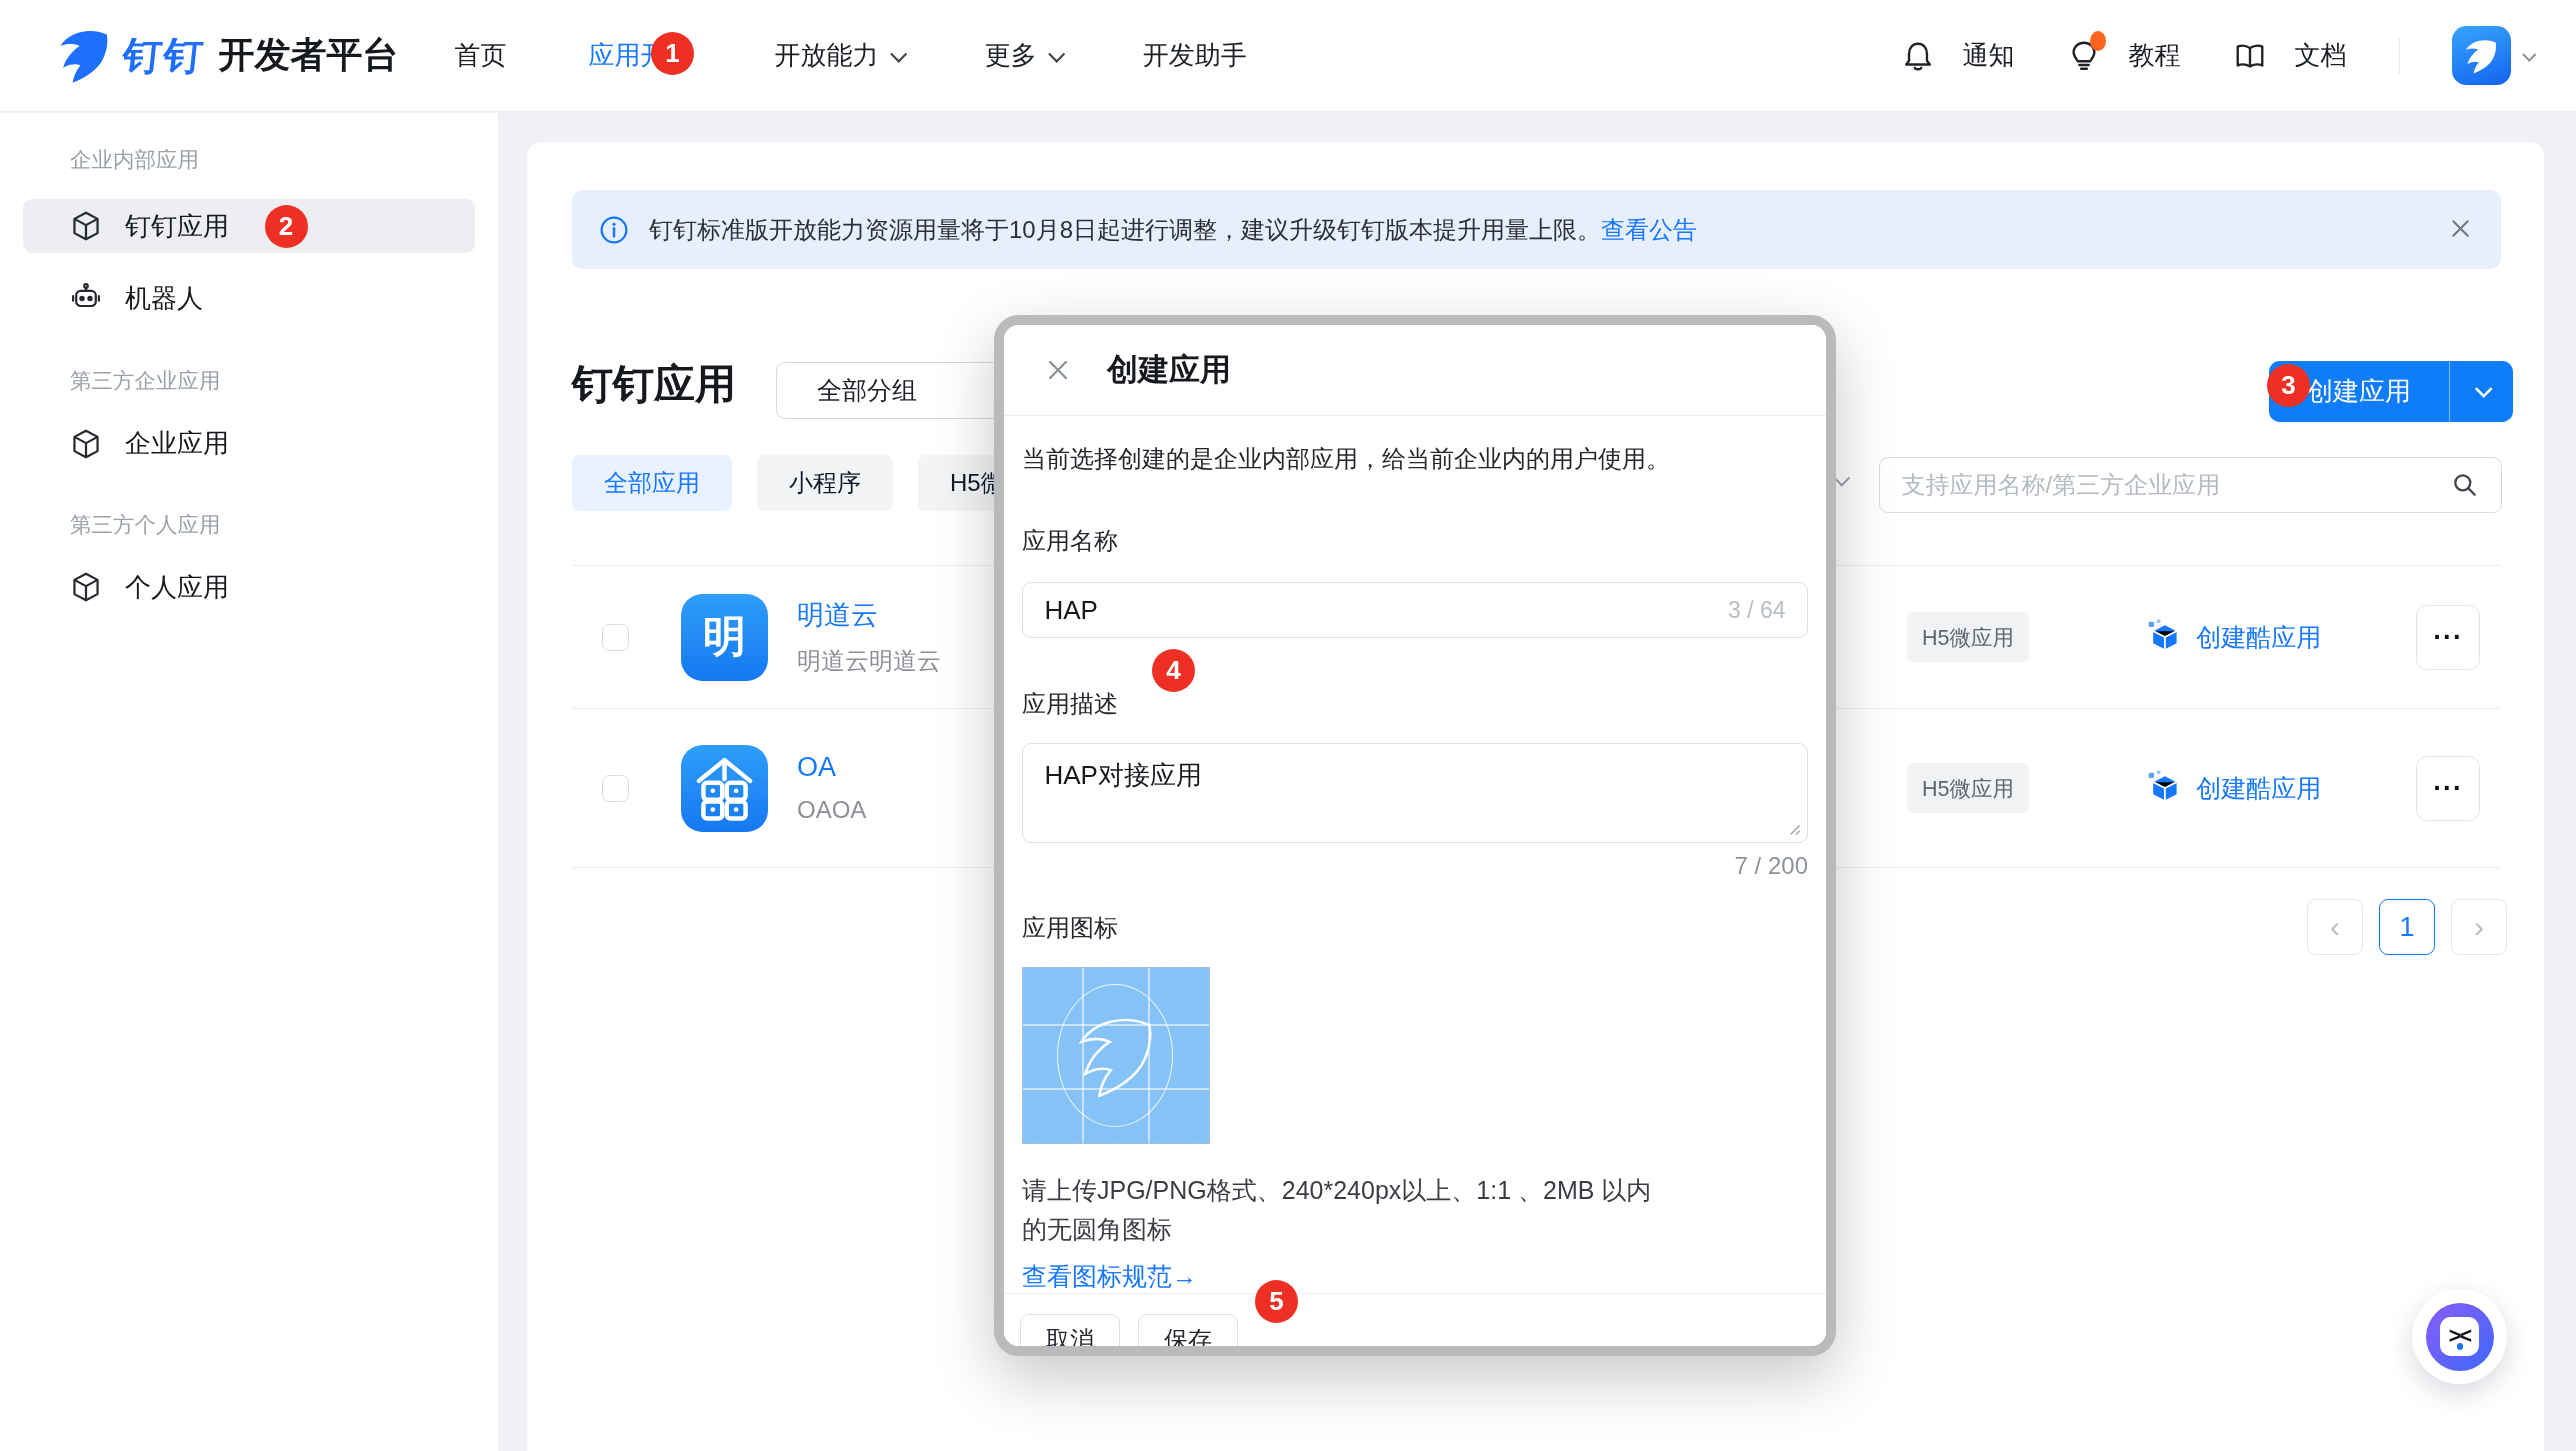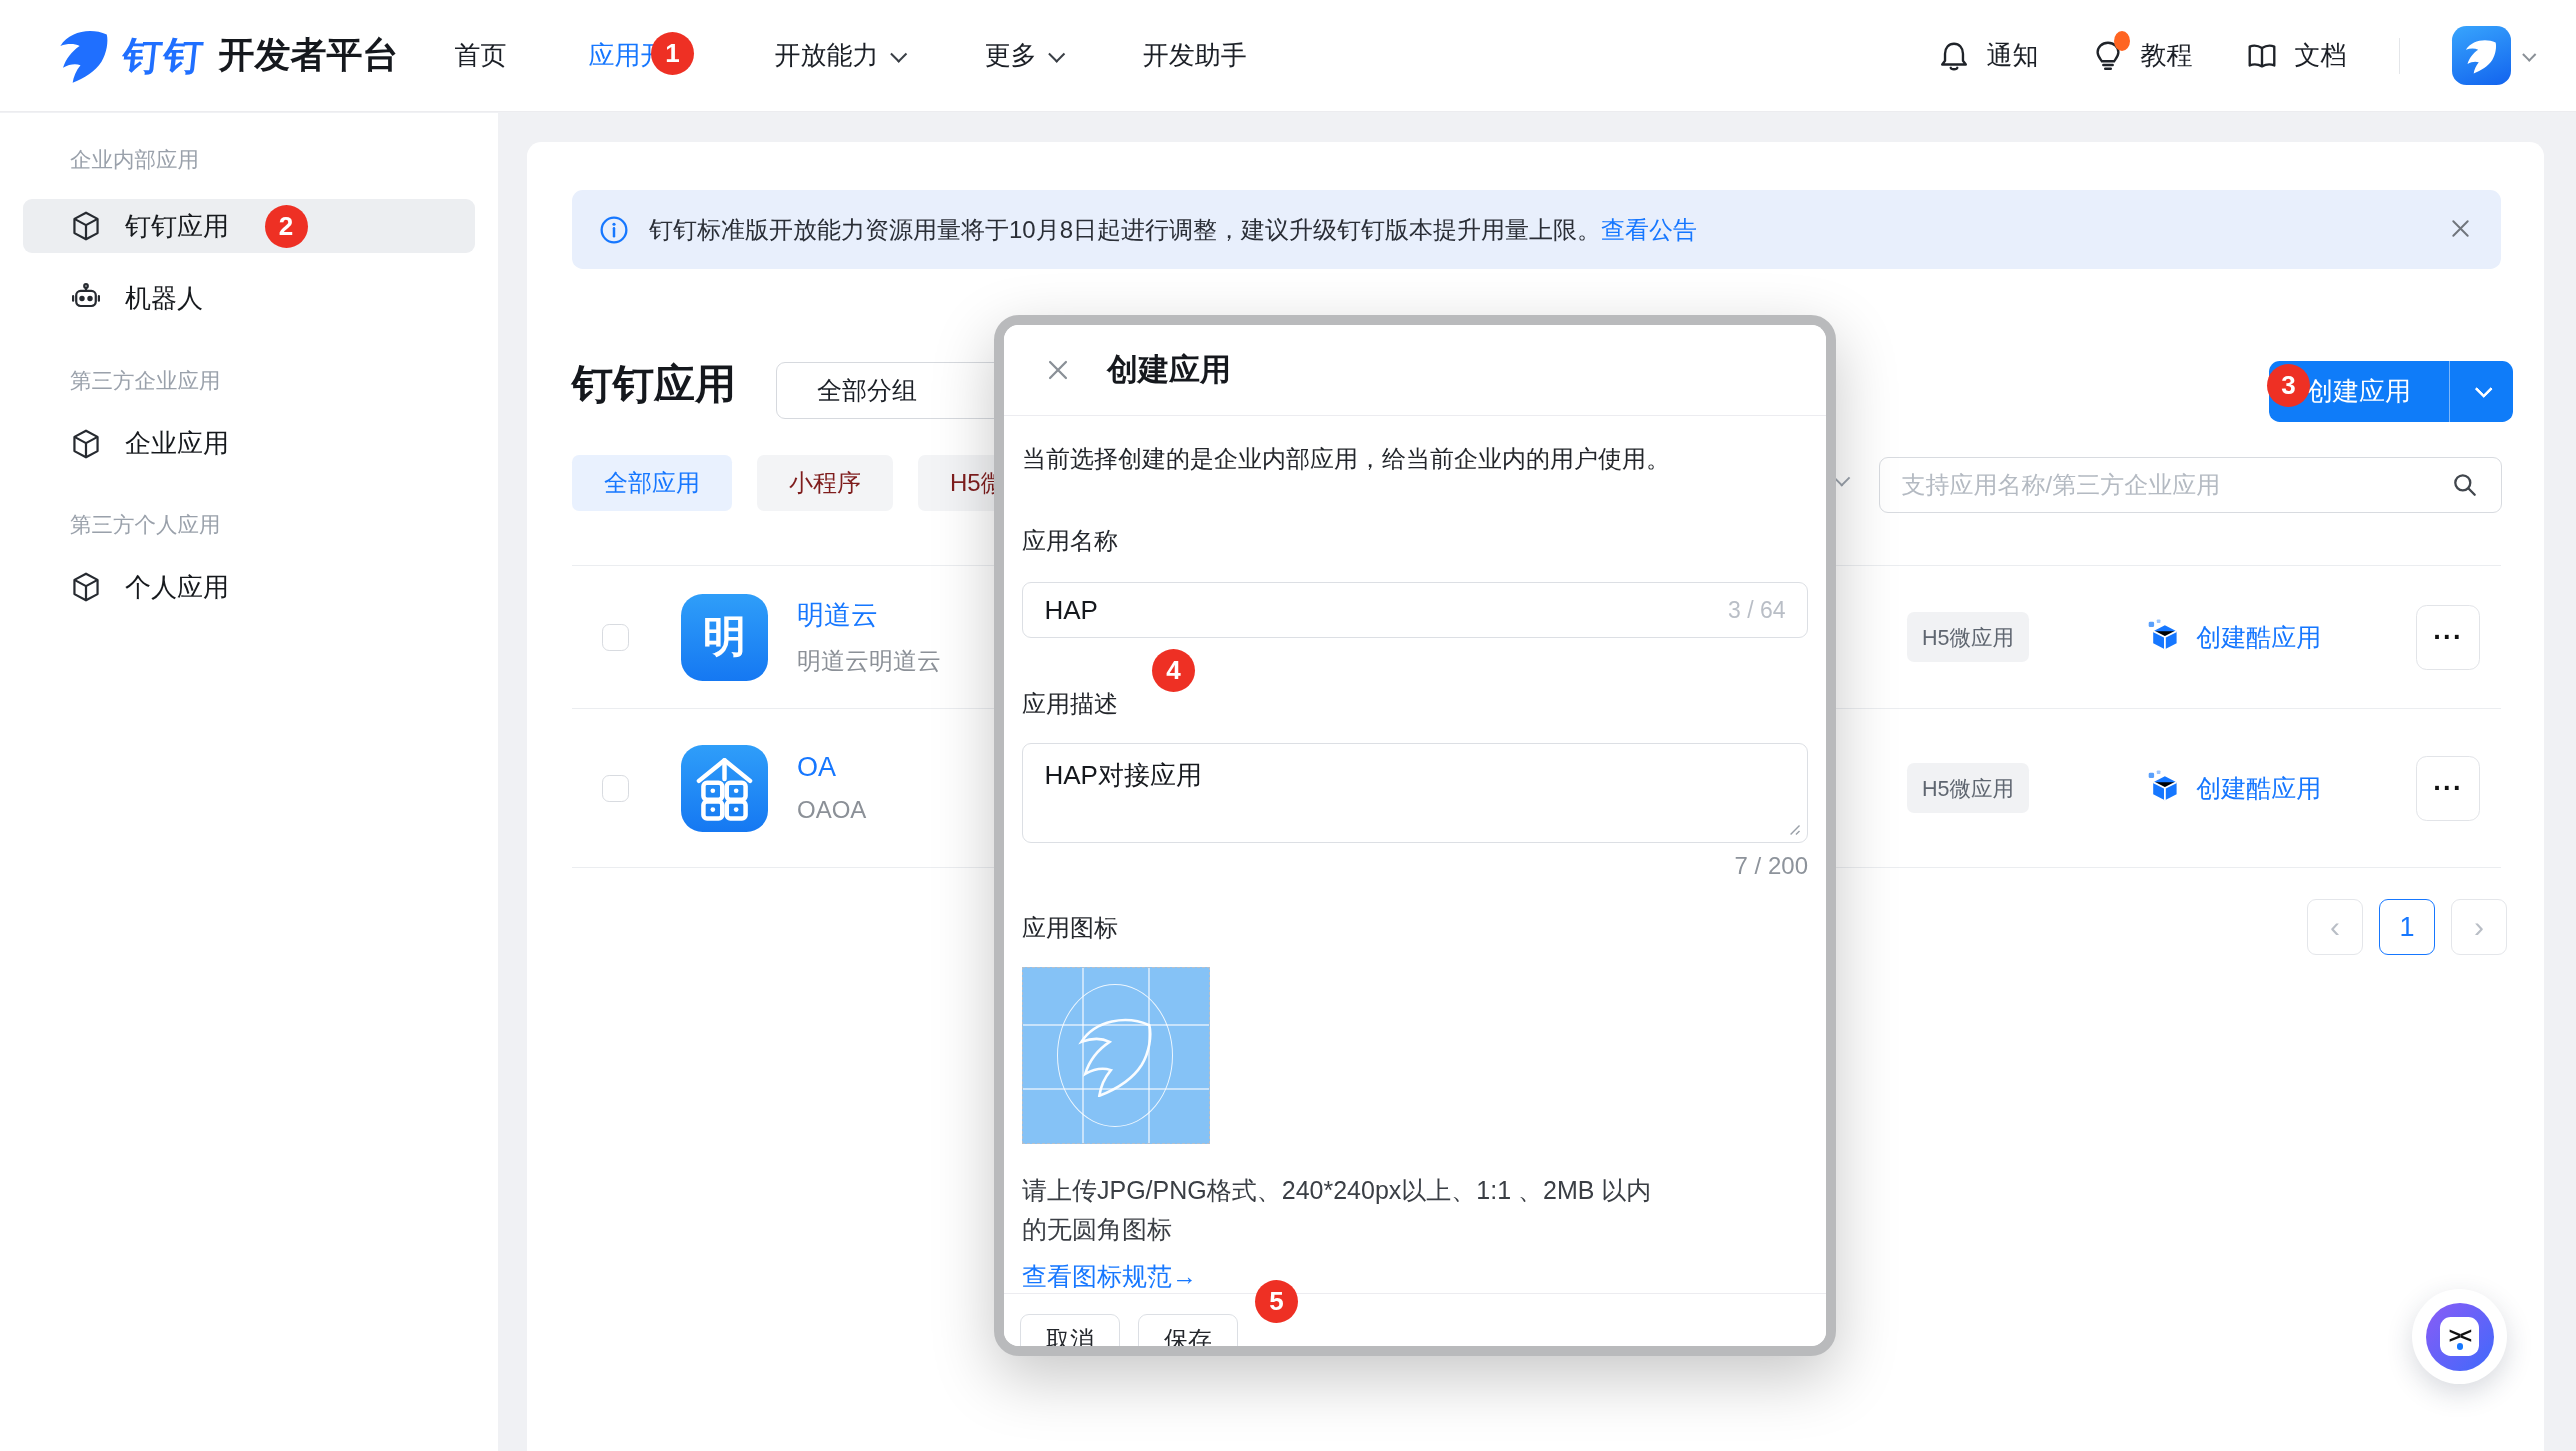--- a/index.html
+++ b/index.html
@@ -12,21 +12,21 @@
   .navbar { position:absolute; left:0; top:0; width:2576px; height:112px; background:#fff;
     border-bottom:0.9px solid #ececef; display:flex; align-items:center; z-index:10; }
   .logo { display:flex; align-items:center; margin-left:56px; cursor:pointer; }
   .logo-cn { color:#1f6fff; font-size:39px; font-weight:700; transform:skewX(-6deg); margin-left:10.7px; letter-spacing:1.8px; }
   .logo-suffix { color:#15181d; font-size:36px; font-weight:700; margin-left:14.3px; }
   .nav-items { display:flex; align-items:center; gap:82px; margin-left:56px; }
   .nav-item { font-size:26px; color:#1b1f26; cursor:pointer; display:flex; align-items:center; gap:12.5px; position:relative; }
   .nav-item.active { color:#1677ff; }
   .chev { width:11.6px; height:11.6px; border-right:2.7px solid #3a3f46; border-bottom:2.7px solid #3a3f46; transform:rotate(45deg) translateY(-2.7px); display:inline-block; }
   .nav-right { margin-left:auto; margin-right:43px; display:flex; align-items:center; gap:52px; }
-  .nav-tool { display:flex; align-items:center; gap:16px; font-size:26px; cursor:pointer; position:relative; }
+  .nav-tool { display:flex; align-items:center; gap:28px; font-size:26px; cursor:pointer; position:relative; }
   .orange-dot { position:absolute; left:23px; top:-7.2px; width:16px; height:20px; border-radius:50%; background:#ff6421; }
   .v-divider { width:0.9px; height:36px; background:#e4e6e9; }
   .avatar-wrap { display:flex; align-items:center; gap:12.5px; cursor:pointer; }
   .avatar { width:59px; height:59px; border-radius:14.3px; background:linear-gradient(160deg,#38a5fd 0%,#1263ee 100%);
     display:flex; align-items:center; justify-content:center; }
   .chev-sm { width:10px; height:10px; border-right:2.2px solid #8a9097; border-bottom:2.2px solid #8a9097; transform:rotate(45deg) translateY(-1.8px); }
   
   .sidebar { position:absolute; left:0; top:113px; width:498px; height:1338px; background:#fff; padding-top:32px; z-index:5; }
   .side-section { font-size:21.5px; color:#9aa1ab; padding-left:70px; }
   .side-item { height:54px; display:flex; align-items:center; padding-left:70px; gap:23px; font-size:26px; color:#16191d; cursor:pointer; }
@@ -47,21 +47,21 @@
   .page-title { position:absolute; left:45px; top:215px; font-size:41px; font-weight:700; color:#15181d; }
   .group-select { position:absolute; left:249px; top:220px; width:260px; height:57px; border:1.8px solid #d6d9de; border-radius:9px;
     display:flex; align-items:center; padding-left:40px; font-size:25px; color:#1b1f26; cursor:pointer; background:#fff; }
   .create-btn { position:absolute; left:1742px; top:219px; width:244px; height:61px; background:#0f7cf9; border-radius:10.7px;
     display:flex; align-items:center; color:#fff; cursor:pointer; }
   .create-btn .label { flex:1; text-align:center; font-size:26px; }
   .create-btn .split { width:0.9px; height:61px; background:rgba(255,255,255,.45); }
   .create-btn .dd { width:63px; display:flex; align-items:center; justify-content:center; }
   .chev-w { width:12.5px; height:12.5px; border-right:3.6px solid #fff; border-bottom:3.6px solid #fff; transform:rotate(45deg) translateY(-3.6px); border-radius:0.9px; }
   .chips { position:absolute; left:45px; top:313px; display:flex; gap:25px; }
-  .chip { height:56px; padding:0 32px; border-radius:7.2px; background:#f3f4f6; color:#7f1d1d; font-size:24px;
+  .chip { height:56px; padding:0 32px; border-radius:7.2px; background:#f3f4f6; color:#0f172a; font-size:24px;
     display:flex; align-items:center; cursor:pointer; white-space:nowrap; }
   .chip.active { background:#e9f1fe; color:#1677ff; }
   .search-chev { position:absolute; left:1309px; top:330px; width:11.6px; height:11.6px; border-right:2.2px solid #9aa1ab; border-bottom:2.2px solid #9aa1ab; transform:rotate(45deg); }
   .search-box { position:absolute; left:1352px; top:315px; width:623px; height:56px; border:1.8px solid #d8dbe0; border-radius:9px;
     background:#fff; display:flex; align-items:center; padding:0 21.5px; cursor:text; }
   .search-ph { font-size:24px; color:#b4bac2; flex:1; }
   
   .row { position:absolute; left:45px; width:1929px; display:flex; align-items:center; border-bottom:0.9px solid #ebedf0; }
   .row1 { top:423px; height:144px; border-top:0.9px solid #ebedf0; }
   .row2 { top:567px; height:159px; }

